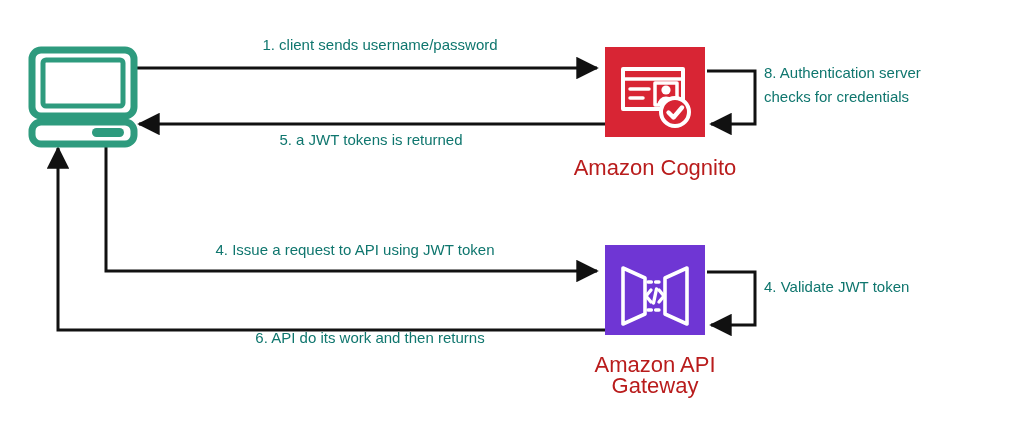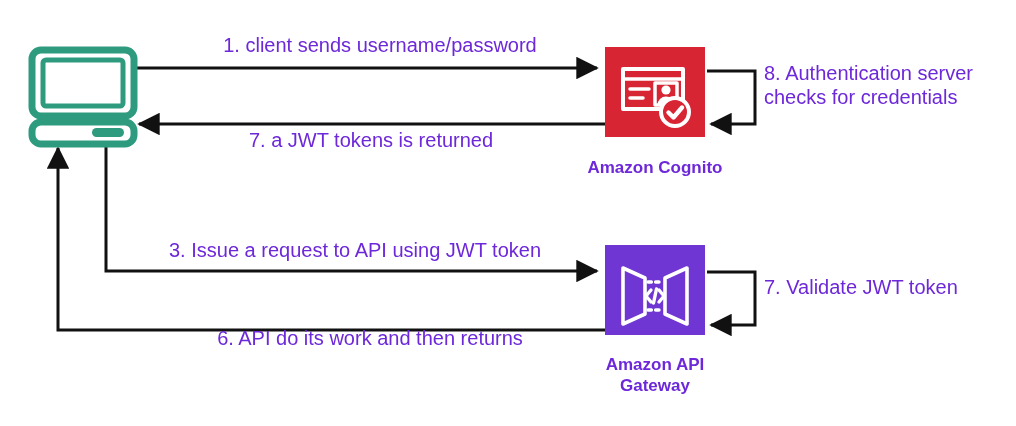--- a/index.html
+++ b/index.html
@@ -32,31 +32,30 @@
   }
   .svc-box {
     position: absolute;
     width: 100px;
     height: 90px;
   }
   .svc-caption {
     position: absolute;
     width: 240px;
     text-align: center;
-    font-size: 17px;
+    font-size: 22px;
     line-height: 21px;
-    color: #6d28d9;
+    color: #b91c1c;
     white-space: pre-line;
-    font-weight: bold;
   }
   .edge-label {
     position: absolute;
-    font-size: 20px;
+    font-size: 15px;
     line-height: 24px;
-    color: #6d28d9;
+    color: #0f766e;
     white-space: pre-line;
   }
   .lbl-center { text-align: center; }
   .lbl-left { text-align: left; }
 </style>
 </head>
 <body>
 
 <div id="canvas">
 
@@ -138,21 +137,21 @@
     </svg>
   </div>
   <div class="svc-caption" style="left:535px; top:354px;">Amazon API
 Gateway</div>
 
   <div class="edge-label lbl-center" style="left:181px; top:33px; width:398px;">1. client sends username/password</div>
 
   <div class="edge-label lbl-left" style="left:764px; top:61px; width:250px;">8. Authentication server
 checks for credentials</div>
 
-  <div class="edge-label lbl-center" style="left:206px; top:128px; width:330px;">7. a JWT tokens is returned</div>
+  <div class="edge-label lbl-center" style="left:206px; top:128px; width:330px;">5. a JWT tokens is returned</div>
 
-  <div class="edge-label lbl-center" style="left:140px; top:238px; width:430px;">3. Issue a request to API using JWT token</div>
+  <div class="edge-label lbl-center" style="left:140px; top:238px; width:430px;">4. Issue a request to API using JWT token</div>
 
-  <div class="edge-label lbl-left" style="left:764px; top:275px; width:250px;">7. Validate JWT token</div>
+  <div class="edge-label lbl-left" style="left:764px; top:275px; width:250px;">4. Validate JWT token</div>
 
   <div class="edge-label lbl-center" style="left:170px; top:315px; width:400px;margin-top:11px;">6. API do its work and then returns</div>
 
 </div>
 
 </body></html>

